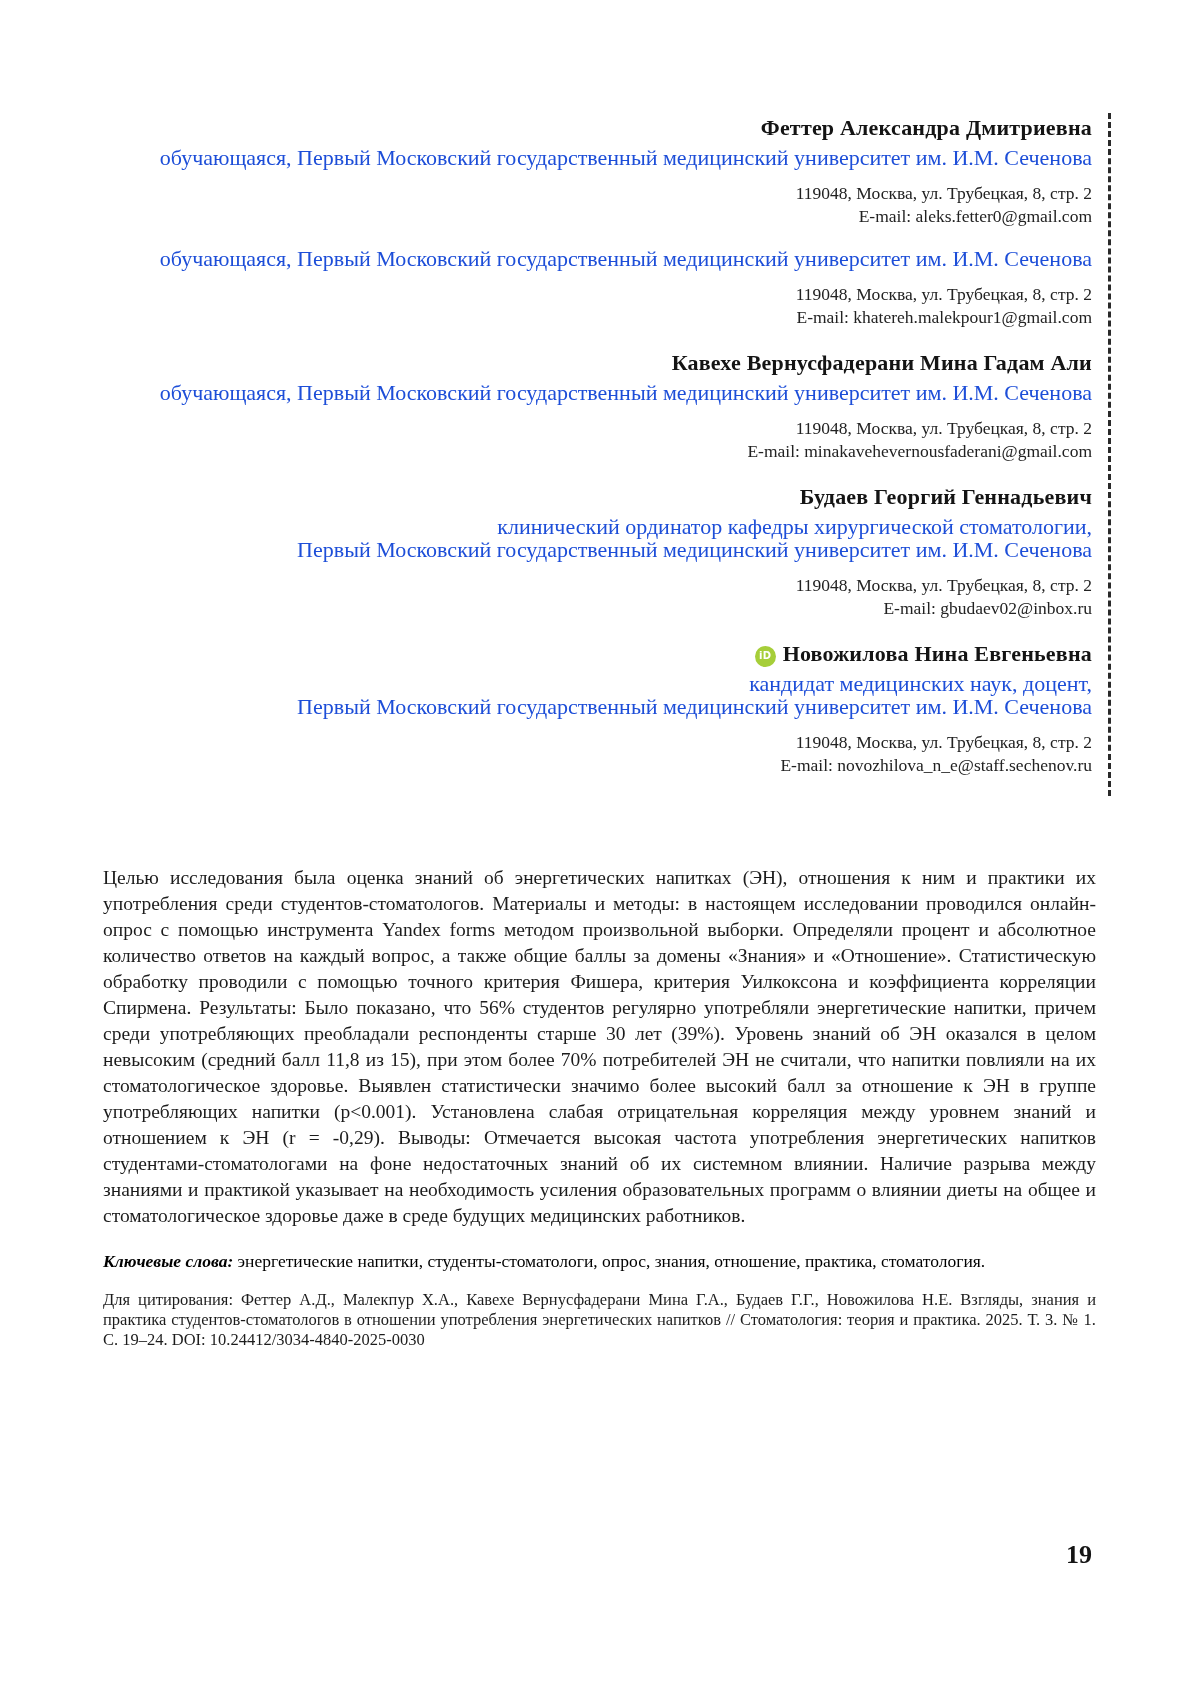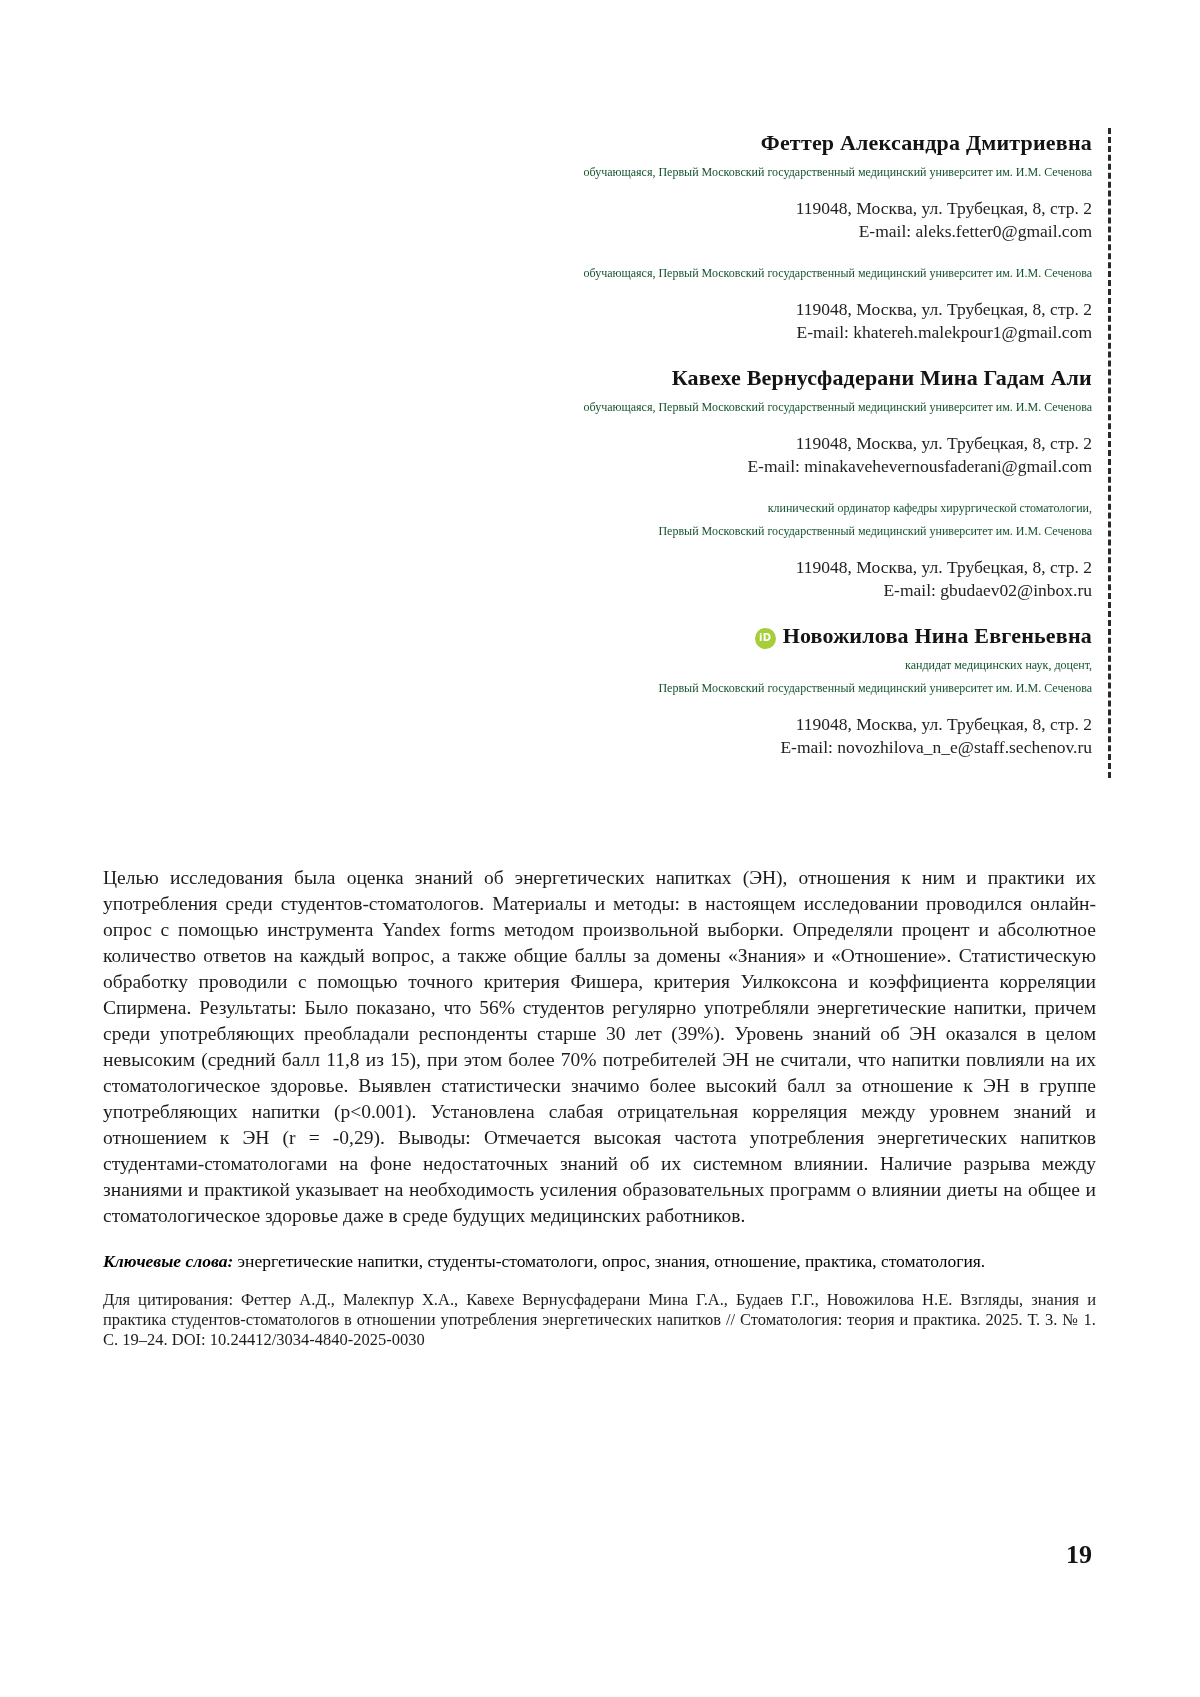--- a/index.html
+++ b/index.html
@@ -1,24 +1,24 @@
 <!DOCTYPE html>
 <html lang="ru"><head>
 <meta charset="utf-8">
 <style>
   * { margin:0; padding:0; box-sizing:border-box; }
   html,body { background:#ffffff; }
   body { width:1200px; font-family:"Liberation Serif", serif; color:#1c1c1c; }
   .page { position:relative; width:1200px; height:1697px; background:#ffffff; overflow:hidden; }
 
-  .authors { position:absolute; top:128px; left:103px; width:1008px; padding-right:16px;
+  .authors { position:absolute; top:113px; left:103px; width:1008px; padding-right:16px;
              border-right:3px dashed #2a2a2a; text-align:right; }
   .author { margin-bottom:19px; }
   .author-name { font-size:22px; font-weight:bold; line-height:30px; margin-bottom:3px; letter-spacing:0.2px; color:#141414; }
-  .author-affil { font-size:12px; line-height:23px; color:#14532d; }
+  .author-affil { font-size:22px; line-height:23px; color:#1d4ed8; }
   .author-contact { margin-top:13px; font-size:17.5px; line-height:23px; color:#222222; }
 
   .orcid-badge { display:inline-flex; align-items:center; justify-content:center;
                  width:21px; height:21px; border-radius:50%; background:#A6CE39; color:#ffffff;
                  font-family:"DejaVu Sans", sans-serif; font-size:10px; font-weight:bold;
                  vertical-align:2px; margin-right:7px; }
 
   .main { position:absolute; left:103px; top:843px; width:993px; }
   .article-title { font-size:27.5px; font-weight:bold; line-height:35px; white-space:pre-line;
                    letter-spacing:0.2px; color:#141414; }
@@ -56,20 +56,21 @@
     <div class="author">
       <div class="author-name">Кавехе Вернусфадерани Мина Гадам Али</div>
       <div class="author-affil">обучающаяся, Первый Московский государственный медицинский университет им. И.М. Сеченова</div>
       <div class="author-contact">
         <div>119048, Москва, ул. Трубецкая, 8, стр. 2</div>
         <div>E-mail: minakavehevernousfaderani@gmail.com</div>
       </div>
     </div>
 
     <div class="author">
+      <div class="author-name">Будаев Георгий Геннадьевич</div>
       <div class="author-affil">клинический ординатор кафедры хирургической стоматологии,</div>
       <div class="author-affil">Первый Московский государственный медицинский университет им. И.М. Сеченова</div>
       <div class="author-contact">
         <div>119048, Москва, ул. Трубецкая, 8, стр. 2</div>
         <div>E-mail: gbudaev02@inbox.ru</div>
       </div>
     </div>
 
     <div class="author">
       <div class="author-name">

